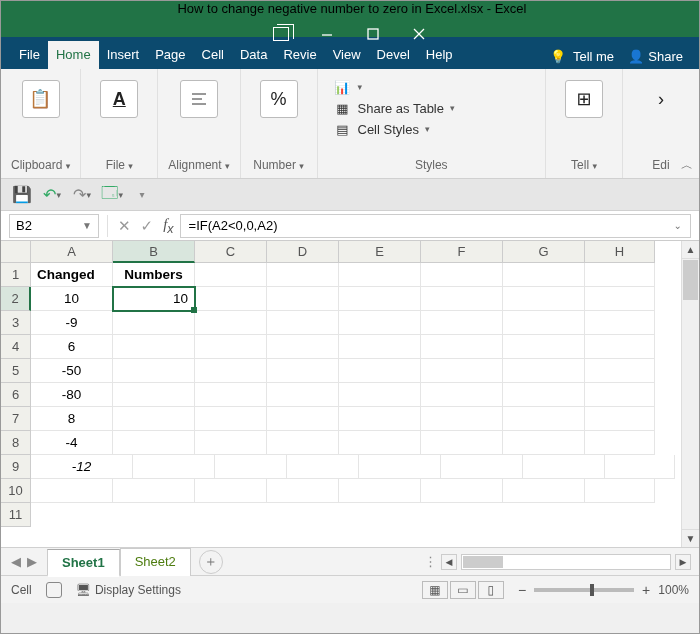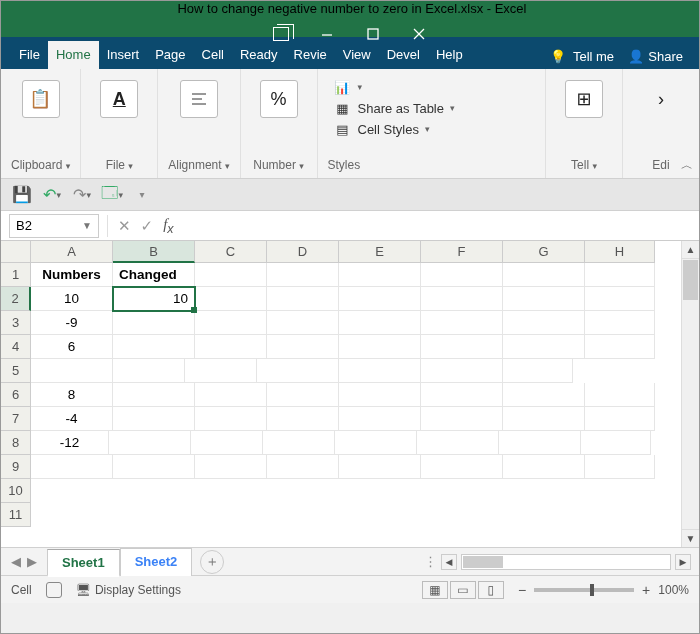--- a/index.html
+++ b/index.html
@@ -65,21 +65,21 @@
   .cell.c{justify-content:center;}
   .cell.active{outline:2px solid #217346; outline-offset:-1px; position:relative;}
   .cell.active::after{content:"";position:absolute;right:-3px;bottom:-3px;width:6px;height:6px;background:#217346;}
   .vscroll{width:18px;background:#f0f0f0;border-left:1px solid #ddd;display:flex;flex-direction:column;}
   .vscroll .arr{height:18px;display:flex;align-items:center;justify-content:center;font-size:10px;color:#555;border-bottom:1px solid #ddd;}
   .vscroll .arr.bot{border-top:1px solid #ddd;border-bottom:none;margin-top:auto;}
 
   
   .sheet-row { background:#f3f3f3; border-top:1px solid #d0d0d0; height:28px; display:flex; align-items:center; font-size:13px; }
   .nav-arrows{display:flex;gap:6px;padding:0 10px;color:#888;}
-  .sheet-tab{padding:5px 14px;border:1px solid #ccc;border-bottom:none;background:#fff;color:#3b82f6;font-size:13px;font-weight:bold;}
+  .sheet-tab{padding:5px 14px;border:1px solid #ccc;border-bottom:none;background:#fff;color:#4d7c0f;font-size:13px;}
   .sheet-tab.active{color:#217346;font-weight:bold;border-bottom:2px solid #fff;position:relative;top:1px;border-top:1px solid #aaa;}
   .new-sheet{width:24px;height:24px;display:flex;align-items:center;justify-content:center;color:#777;border:1px solid #ccc;border-radius:50%;margin-left:8px;font-size:14px;}
   .hscroll{flex:1;display:flex;align-items:center;gap:4px;margin:0 8px;justify-content:flex-end;}
   .hscroll .track{flex:1;height:16px;border:1px solid #ccc;background:#fff;position:relative;max-width:210px;}
   .hscroll .thumb{position:absolute;left:1px;top:1px;height:12px;width:40px;background:#ccc;}
   .hbtn{width:16px;height:16px;border:1px solid #ccc;display:flex;align-items:center;justify-content:center;font-size:9px;color:#555;}
 
   
   .status { background:#f3f3f3; border-top:1px solid #d0d0d0; height:28px; display:flex; align-items:center; font-size:12px; color:#555; padding:0 10px; gap:14px;}
   .status .spacer{flex:1;}
@@ -118,21 +118,21 @@
   </div>
 </div>
 
 <div class="tabs">
 
   <div class="tab">File</div>
     <div class="tab active">Home</div>
     <div class="tab">Insert</div>
     <div class="tab">Page</div>
     <div class="tab">Cell</div>
-    <div class="tab">Ready</div>
+    <div class="tab">Data</div>
     <div class="tab">Revie</div>
     <div class="tab">View</div>
     <div class="tab">Devel</div>
     <div class="tab">Help</div>
     <div id="tabs-slot" style="display: contents;"></div>
   <div class="tabs-right">
     <div class="tellme">
       <span>💡</span>
       <span>Tell me</span>
     </div>
@@ -184,21 +184,21 @@
         <span class="si-icon">▦</span>
         <span>Share as Table</span>
         <span class="caret">▾</span>
       </div>
       <div class="style-item">
         <span class="si-icon">▤</span>
         <span>Cell Styles</span>
         <span class="caret">▾</span>
       </div>
     </div>
-    <div class="group-label" style="text-align:left;">Styles</div>
+    <div class="group-label" style="text-align:center;">Styles</div>
   </div>
   <div class="group">
     <div class="big-btn">
       <div class="icon-box">⊞</div>
     </div>
     <div class="group-label"><span>Tell</span> <span class="caret">▾</span></div>
   </div>
   <div class="group" style="border-right:none;">
     <div class="big-btn">
       <div class="icon-box" style="border:none;background:transparent;">›</div>
@@ -232,20 +232,24 @@
 <div class="formula-row">
   <div class="name-box">
     <span>B2</span>
     <span class="dd">▼</span>
   </div>
   <div class="fb-sep"></div>
   <div class="fb-btns">
     <span>✕</span>
     <span>✓</span>
     <span class="fx">f<sub>x</sub></span>
+  </div>
+  <div class="formula-input">
+    <span>=IF(A2&lt;0,0,A2)</span>
+    <span class="dd">⌄</span>
   </div>
 </div>
 
 <div class="grid-wrap">
   <div style="flex:1;overflow:hidden;">
     <div class="colhdrs" id="colhdrs">
       <div class="corner"></div>
     <div class="ch" style="width: 82px;">A</div>
         <div class="ch sel" style="width: 82px;">B</div>
         <div class="ch" style="width: 72px;">C</div>
@@ -264,22 +268,22 @@
           <div class="rh">5</div>
           <div class="rh">6</div>
           <div class="rh">7</div>
           <div class="rh">8</div>
           <div class="rh">9</div>
           <div class="rh">10</div>
           <div class="rh">11</div>
         </div>
       <div class="cells" id="cells">
           <div class="row">
+            <div class="cell hdr" style="width: 82px;">Changed</div>
             <div class="cell hdr c" style="width: 82px;">Numbers</div>
-            <div class="cell hdr" style="width: 82px;">Changed</div>
             <div class="cell" style="width: 72px;"></div>
             <div class="cell" style="width: 72px;"></div>
             <div class="cell" style="width: 82px;"></div>
             <div class="cell" style="width: 82px;"></div>
             <div class="cell" style="width: 82px;"></div>
             <div class="cell" style="width: 70px;"></div>
           </div>
           <div class="row">
             <div class="cell c" style="width: 82px;">10</div>
             <div class="cell r active" style="width: 82px;">10</div>
@@ -304,20 +308,31 @@
             <div class="cell c" style="width: 82px;">6</div>
             <div class="cell" style="width: 82px;"></div>
             <div class="cell" style="width: 72px;"></div>
             <div class="cell" style="width: 72px;"></div>
             <div class="cell" style="width: 82px;"></div>
             <div class="cell" style="width: 82px;"></div>
             <div class="cell" style="width: 82px;"></div>
             <div class="cell" style="width: 70px;"></div>
           </div>
           <div class="row">
+            <div class="cell c" style="width: 82px;">-50</div>
+            <div class="cell" style="width: 82px;"></div>
+            <div class="cell" style="width: 72px;"></div>
+            <div class="cell" style="width: 72px;"></div>
+            <div class="cell" style="width: 82px;"></div>
+            <div class="cell" style="width: 82px;"></div>
+            <div class="cell" style="width: 82px;"></div>
+            <div class="cell" style="width: 70px;"></div>
+          </div>
+          <div class="row">
+            <div class="cell c" style="width: 82px;">-80</div>
             <div class="cell" style="width: 82px;"></div>
             <div class="cell" style="width: 72px;"></div>
             <div class="cell" style="width: 72px;"></div>
             <div class="cell" style="width: 82px;"></div>
             <div class="cell" style="width: 82px;"></div>
             <div class="cell" style="width: 82px;"></div>
             <div class="cell" style="width: 70px;"></div>
           </div>
           <div class="row">
             <div class="cell c" style="width: 82px;">8</div>
@@ -333,21 +348,21 @@
             <div class="cell c" style="width: 82px;">-4</div>
             <div class="cell" style="width: 82px;"></div>
             <div class="cell" style="width: 72px;"></div>
             <div class="cell" style="width: 72px;"></div>
             <div class="cell" style="width: 82px;"></div>
             <div class="cell" style="width: 82px;"></div>
             <div class="cell" style="width: 82px;"></div>
             <div class="cell" style="width: 70px;"></div>
           </div>
           <div class="row">
-            <div class="cell c" style="width: 78px;">-12</div>
+            <div class="cell c" style="width: 102px; font-style: italic;">-12</div>
             <div class="cell" style="width: 82px;"></div>
             <div class="cell" style="width: 72px;"></div>
             <div class="cell" style="width: 72px;"></div>
             <div class="cell" style="width: 82px;"></div>
             <div class="cell" style="width: 82px;"></div>
             <div class="cell" style="width: 82px;"></div>
             <div class="cell" style="width: 70px;"></div>
           </div>
           <div class="row">
             <div class="cell" style="width: 82px;"></div>

